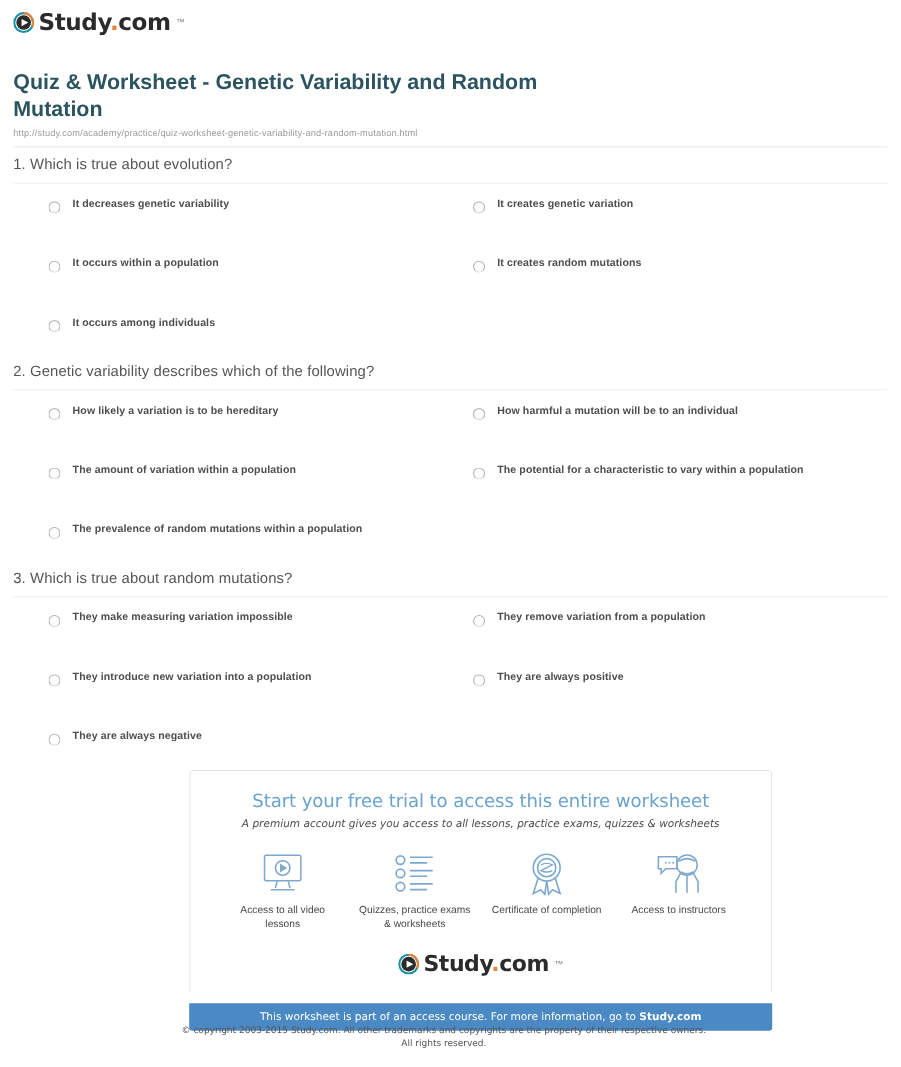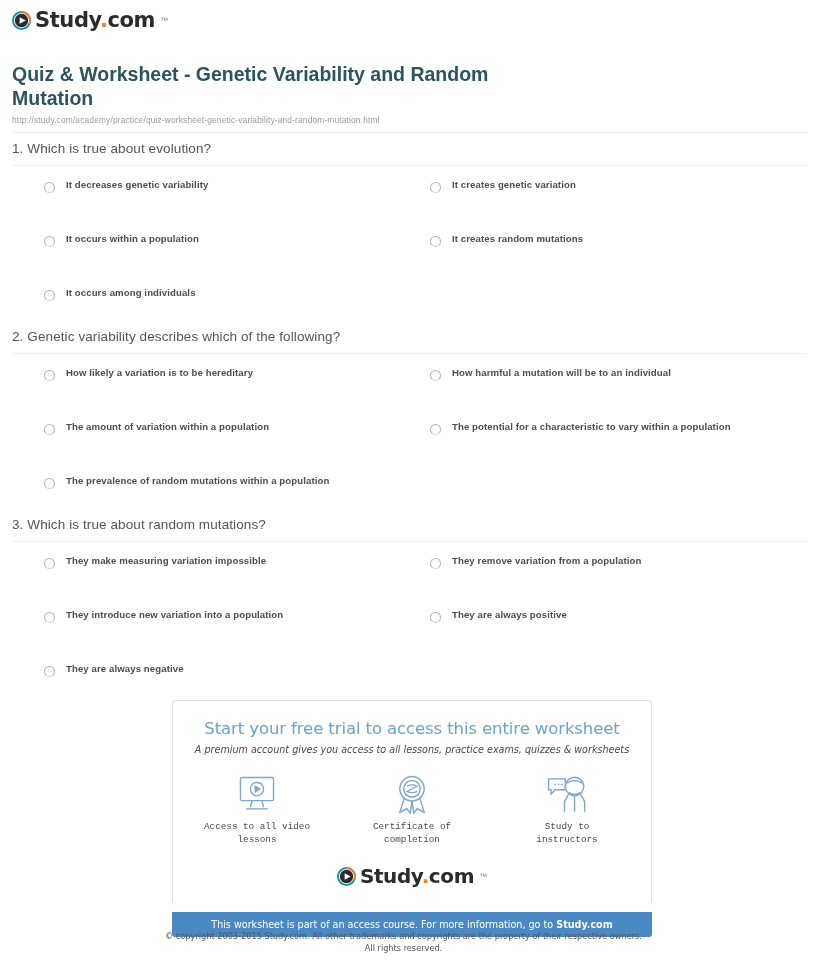--- a/index.html
+++ b/index.html
@@ -117,21 +117,21 @@
     color: #4d4d4d;
     letter-spacing: 0.1px;
     line-height: 1.1;
   }
 
   
   .promo-wrap {
     position: absolute;
     left: 172px;
     top: 700px;
-    width: 480px;
+    width: 530px;
   }
   .promo-card {
     border: 1px solid #e2e2e2;
     border-bottom: none;
     border-radius: 4px 4px 0 0;
     background: #fff;
     padding: 18px 16px 14px 16px;
     text-align: center;
     box-sizing: border-box;
   }
@@ -163,21 +163,21 @@
     height: 42px;
     display: flex;
     align-items: center;
     justify-content: center;
     margin-bottom: 6px;
   }
   .feature-label {
     font-size: 9.3px;
     line-height: 1.35;
     color: #4a4a4a;
-    font-family: Liberation Mono, monospace;
+    font-family: Liberation Sans, sans-serif;
   }
   .promo-logo {
     margin-top: 18px;
     display: flex;
     align-items: center;
     justify-content: center;
     gap: 4px;
   }
   .promo-logo .logo-text { font-size: 20px; }
   .promo-bar {
@@ -325,20 +325,33 @@
             <rect x="4" y="3" width="40" height="28" rx="2"></rect>
             <circle cx="24" cy="17" r="8"></circle>
             <polygon points="21,12 29,17 21,22" fill="#7fa8ce" stroke="none"></polygon>
             <path d="M18 31 L16 39 M30 31 L32 39"></path>
             <path d="M11 41 h26"></path>
           </svg>
         </div>
         <div class="feature-label">Access to all video lessons</div>
       </div>
 
+      <div class="feature">
+        <div class="feature-icon">
+          <svg width="38" height="38" viewBox="0 0 44 44" fill="none" stroke="#7fa8ce" stroke-width="1.8">
+            <circle cx="7" cy="8" r="4.5"></circle>
+            <circle cx="7" cy="22" r="4.5"></circle>
+            <circle cx="7" cy="36" r="4.5"></circle>
+            <path d="M17 5 h24 M17 11 h18"></path>
+            <path d="M17 19 h24 M17 25 h18"></path>
+            <path d="M17 33 h24 M17 39 h18"></path>
+          </svg>
+        </div>
+        <div class="feature-label">Quizzes, practice exams &amp; worksheets</div>
+      </div>
 
       <div class="feature">
         <div class="feature-icon">
           <svg width="36" height="40" viewBox="0 0 40 46" fill="none" stroke="#7fa8ce" stroke-width="1.7">
             <circle cx="20" cy="17" r="14"></circle>
             <circle cx="20" cy="17" r="9.5"></circle>
             <path d="M14 14 q6 -3 12 0 q-6 3 -12 6 q6 3 12 0" stroke-width="1.4"></path>
             <path d="M11 28 L6 44 L14 40 L18 45 L20 31"></path>
             <path d="M29 28 L34 44 L26 40 L22 45 L20 31"></path>
           </svg>
@@ -353,21 +366,21 @@
             <circle cx="11" cy="10.5" r="1.1" fill="#7fa8ce" stroke="none"></circle>
             <circle cx="15" cy="10.5" r="1.1" fill="#7fa8ce" stroke="none"></circle>
             <circle cx="19" cy="10.5" r="1.1" fill="#7fa8ce" stroke="none"></circle>
             <circle cx="34" cy="13" r="11"></circle>
             <path d="M25 9 q9 -6 18 0"></path>
             <path d="M27 20 q7 5 14 0"></path>
             <path d="M27 22 L22 31 L22 43 M41 22 L46 31 L46 43"></path>
             <path d="M34 24 v19"></path>
           </svg>
         </div>
-        <div class="feature-label">Study to instructors</div>
+        <div class="feature-label">Access to instructors</div>
       </div>
 
     </div>
 
     <div class="promo-logo">
       <svg class="logo-mark" viewBox="0 0 40 40">
         <circle cx="20" cy="20" r="18" fill="none" stroke="#1a8fa0" stroke-width="4"></circle>
         <path d="M20 2 A18 18 0 0 1 36 28" fill="none" stroke="#e8833a" stroke-width="4"></path>
         <circle cx="20" cy="20" r="14" fill="#2b2b2b"></circle>
         <polygon points="16,13 29,20 16,27" fill="#ffffff"></polygon>

